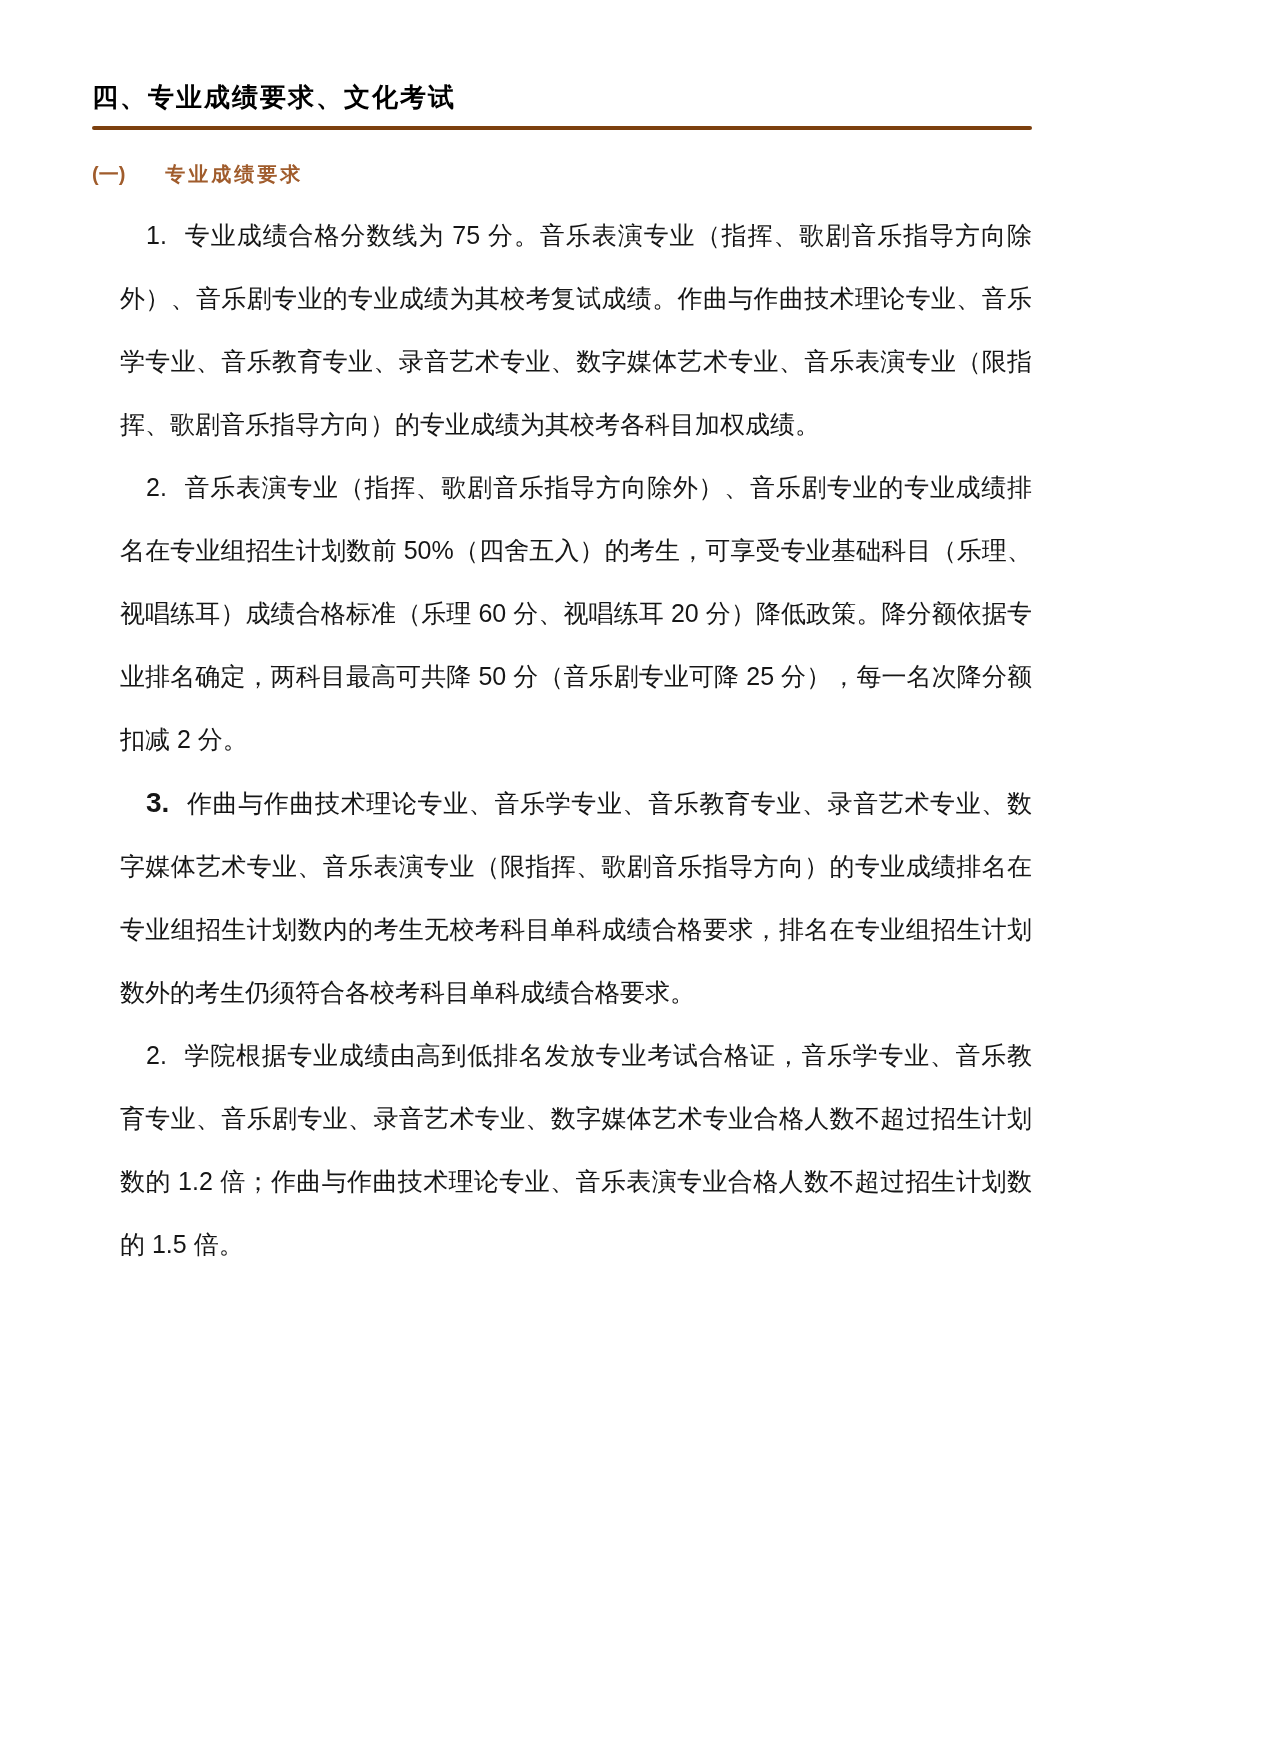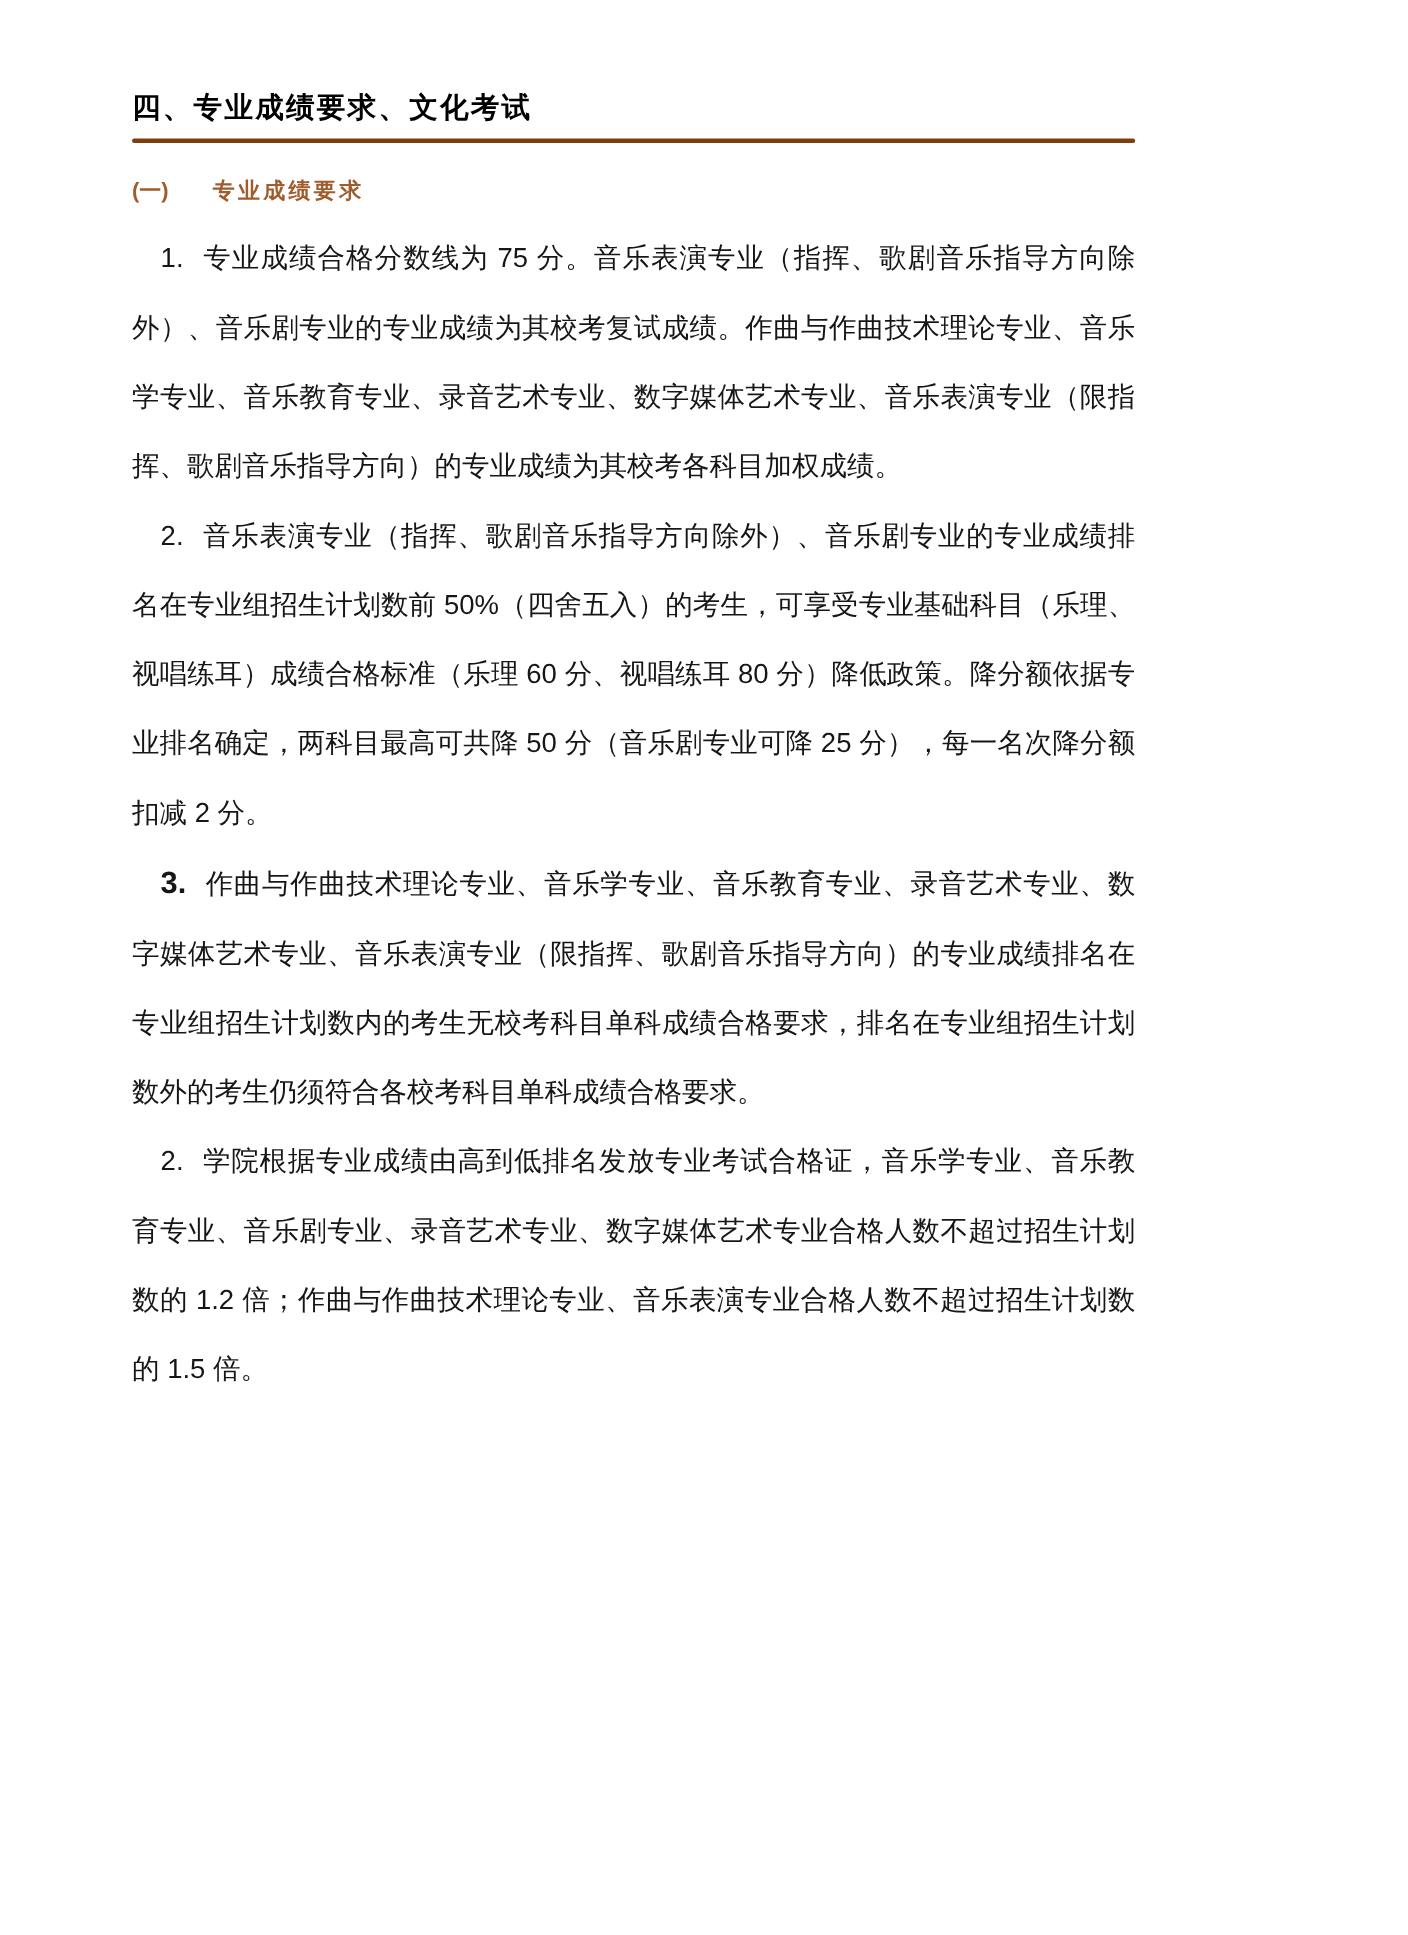--- a/index.html
+++ b/index.html
@@ -7,21 +7,21 @@
     body {
       width: 1280px;
       height: 1759px;
       font-family: "Liberation Sans", "DejaVu Sans", sans-serif;
       color: #1a1a1a;
       overflow: hidden;
     }
     .page {
       width: 1272px;
       height: 1759px;
-      padding: 80px 240px 30px 120px;
+      padding: 80px 240px 30px 92px;
       background: #ffffff;
     }
     .doc-title {
       font-size: 26px;
       font-weight: 700;
       color: #000000;
       letter-spacing: 2px;
       line-height: 34px;
     }
     .divider {
@@ -39,40 +39,41 @@
       letter-spacing: 3px;
       white-space: nowrap;
     }
     .sec-num { display: inline-block; margin-right: 40px; letter-spacing: 0; }
     .body-text p {
       font-size: 25px;
       line-height: 63px;
       text-align: justify;
       color: #161616;
       text-indent: 26px;
+      margin-left: 28px;
     }
     .body-text p.plain { text-indent: 54px; }
     .pnum { margin-right: 17px; }
     .pnum.strong { font-weight: 700; font-size: 28px; }
   </style>
 </head>
 <body>
 
 <div class="page">
 
   <h1 class="doc-title">四、专业成绩要求、文化考试</h1>
   <div class="divider"></div>
 
   <section>
     <h2 class="sec-heading">
       <span class="sec-num">(一)</span><span>专业成绩要求</span>
     </h2>
     <div class="body-text">
       <p><span class="pnum">1.</span><span>专业成绩合格分数线为 75 分。音乐表演专业（指挥、歌剧音乐指导方向除外）、音乐剧专业的专业成绩为其校考复试成绩。作曲与作曲技术理论专业、音乐学专业、音乐教育专业、录音艺术专业、数字媒体艺术专业、音乐表演专业（限指挥、歌剧音乐指导方向）的专业成绩为其校考各科目加权成绩。</span></p>
-      <p><span class="pnum">2.</span><span>音乐表演专业（指挥、歌剧音乐指导方向除外）、音乐剧专业的专业成绩排名在专业组招生计划数前 50%（四舍五入）的考生，可享受专业基础科目（乐理、视唱练耳）成绩合格标准（乐理 60 分、视唱练耳 80 分）降低政策。降分额依据专业排名确定，两科目最高可共降 50 分（音乐剧专业可降 25 分），每一名次降分额扣减 2 分。</span></p>
+      <p><span class="pnum">2.</span><span>音乐表演专业（指挥、歌剧音乐指导方向除外）、音乐剧专业的专业成绩排名在专业组招生计划数前 50%（四舍五入）的考生，可享受专业基础科目（乐理、视唱练耳）成绩合格标准（乐理 60 分、视唱练耳 20 分）降低政策。降分额依据专业排名确定，两科目最高可共降 50 分（音乐剧专业可降 25 分），每一名次降分额扣减 2 分。</span></p>
       <p><span class="pnum strong">3.</span><span>作曲与作曲技术理论专业、音乐学专业、音乐教育专业、录音艺术专业、数字媒体艺术专业、音乐表演专业（限指挥、歌剧音乐指导方向）的专业成绩排名在专业组招生计划数内的考生无校考科目单科成绩合格要求，排名在专业组招生计划数外的考生仍须符合各校考科目单科成绩合格要求。</span></p>
     </div>
   </section>
 
   <section>
     <div class="body-text">
       <p><span class="pnum">2.</span><span>学院根据专业成绩由高到低排名发放专业考试合格证，音乐学专业、音乐教育专业、音乐剧专业、录音艺术专业、数字媒体艺术专业合格人数不超过招生计划数的 1.2 倍；作曲与作曲技术理论专业、音乐表演专业合格人数不超过招生计划数的 1.5 倍。</span></p>
     </div>
   </section>
 

